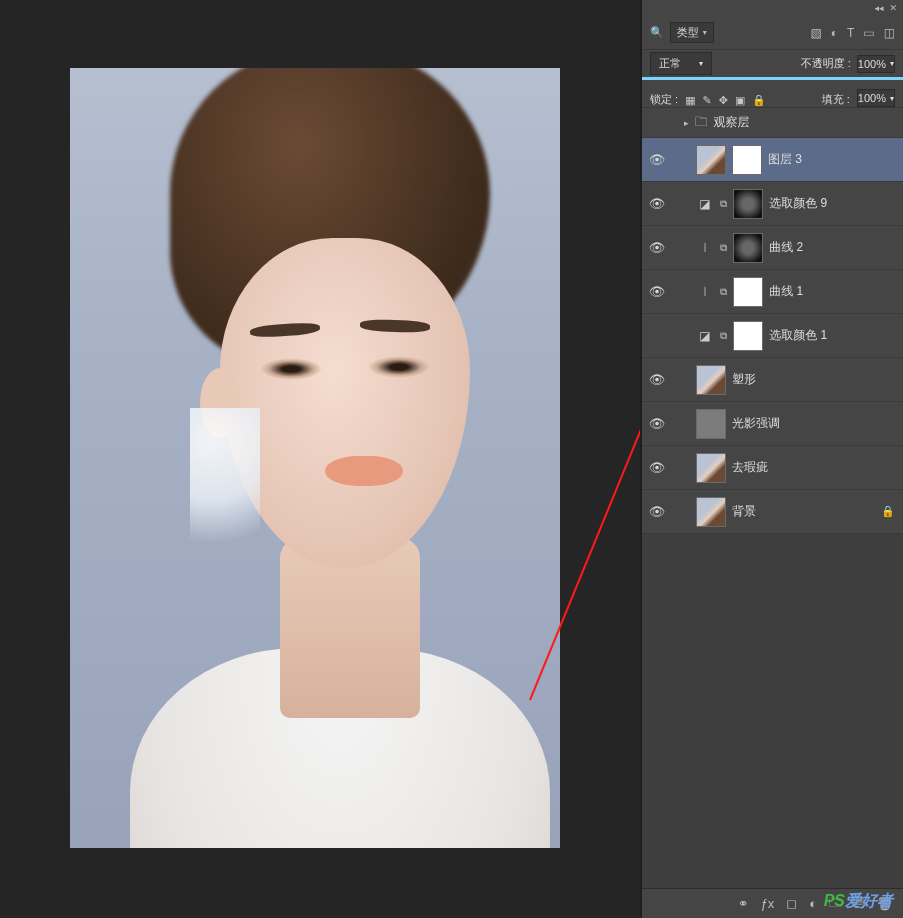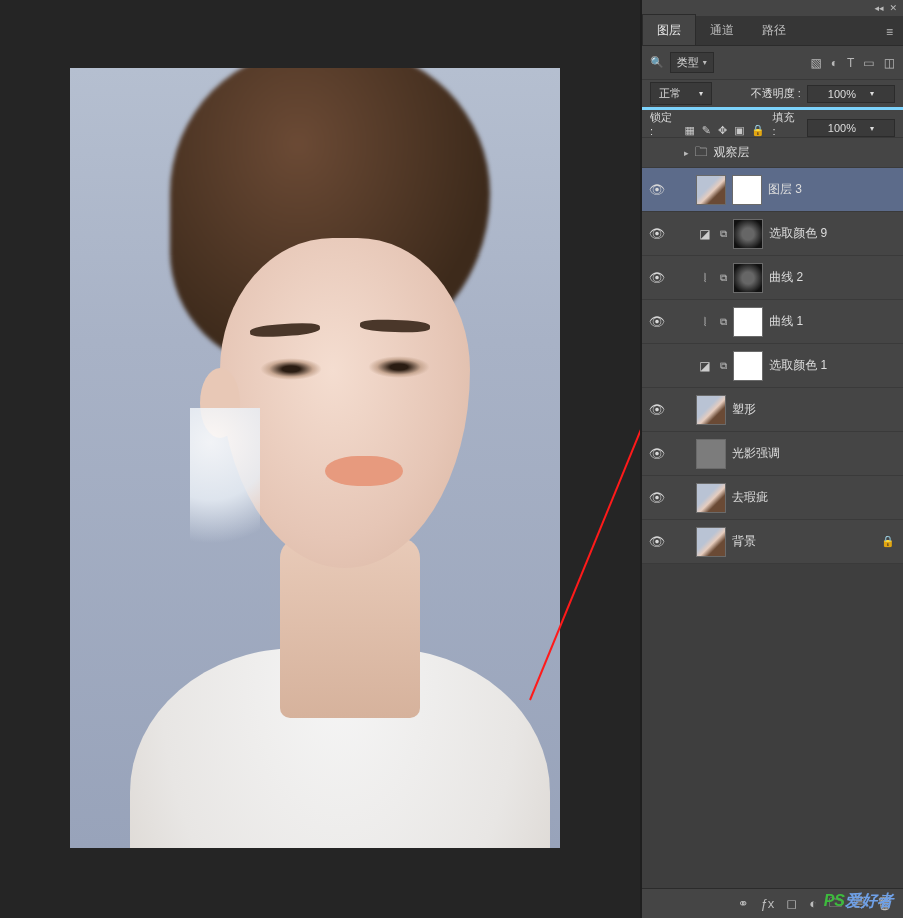--- a/index.html
+++ b/index.html
@@ -44,21 +44,21 @@
   .filter-row { height:34px; display:flex; align-items:center; gap:6px; padding:0 8px; border-bottom:1px solid #383838;}
   .search-ic{color:#ccc;font-size:11px;}
   .type-dd{display:flex;align-items:center;gap:4px;background:#3a3a3a;border:1px solid #2b2b2b;padding:2px 6px;font-size:11px;color:#ddd;cursor:pointer;}
   .type-dd .chev{font-size:8px;color:#bbb;}
   .filter-icons{margin-left:auto;display:flex;gap:9px;}
   .fi{color:#b8b8b8;font-size:12px;cursor:pointer;}
 
   .blend-row{height:30px;display:flex;align-items:center;gap:6px;padding:0 8px;border-bottom:3px solid #7dd3fc;font-size:11px;color:#ddd;}
   .blend-dd{background:#3a3a3a;border:1px solid #2b2b2b;padding:3px 8px;display:flex;align-items:center;gap:18px;cursor:pointer;}
   .opacity-label{margin-left:auto;}
-  .pct-dd{background:#3a3a3a;border:1px solid #2b2b2b;padding:2px 20px;display:flex;align-items:center;gap:14px;cursor:pointer;}
+  .pct-dd{background:#3a3a3a;border:1px solid #2b2b2b;padding:2px 0;display:flex;align-items:center;gap:4px;cursor:pointer;}
 
   .lock-row{height:28px;display:flex;align-items:flex-end;gap:7px;padding:0 8px;border-bottom:1px solid #383838;font-size:11px;color:#ddd;}
   .lock-ic{color:#c8c8c8;font-size:11px;cursor:pointer;}
 
   .layers{flex:0 0 auto;display:flex;flex-direction:column;}
   .layer{display:flex;align-items:center;gap:6px;height:44px;padding:0 8px 0 6px;border-bottom:1px solid #3a3a3a;color:#ddd;font-size:12px;}
   .layer.group{height:30px;}
   .layer.selected{background:#5c6b8a;}
   .eye{width:18px;text-align:center;color:#d8d8d8;font-size:13px;cursor:pointer;}
   .eye.blank{visibility:hidden;}
@@ -104,26 +104,20 @@
     <polygon points="270,18 262,36 278,32" fill="#ff1a1a"></polygon>
   </svg>
 </div>
 
 <div class="panel-wrap">
   <div class="titlebar">
     <span class="tb-icon">◂◂</span>
     <span class="tb-icon">✕</span>
   </div>
 
-  <div class="tabs">
-    <div class="tab active">图层</div>
-    <div class="tab">通道</div>
-    <div class="tab">路径</div>
-    <div class="tabs-menu">≡</div>
-  </div>
 
   <div class="filter-row">
     <span class="search-ic">🔍</span>
     <div class="type-dd">
       <span>类型</span>
       <span class="chev">▾</span>
     </div>
     <div class="filter-icons">
       <span class="fi">▧</span>
       <span class="fi">◐</span>

